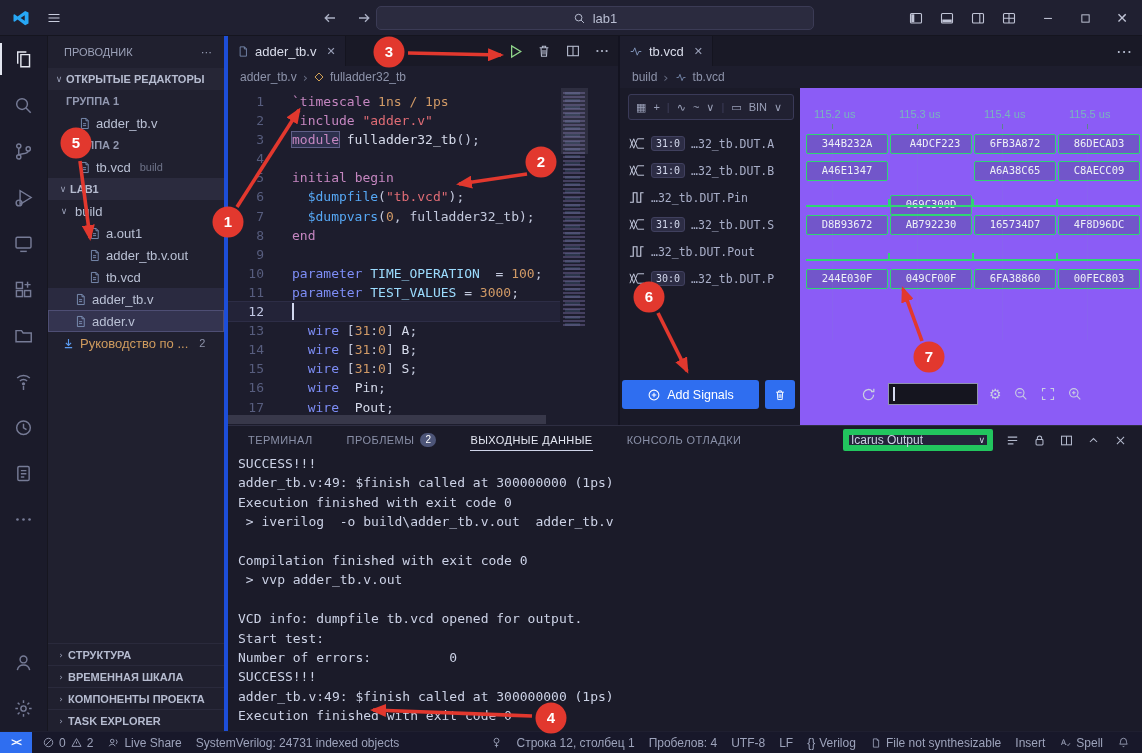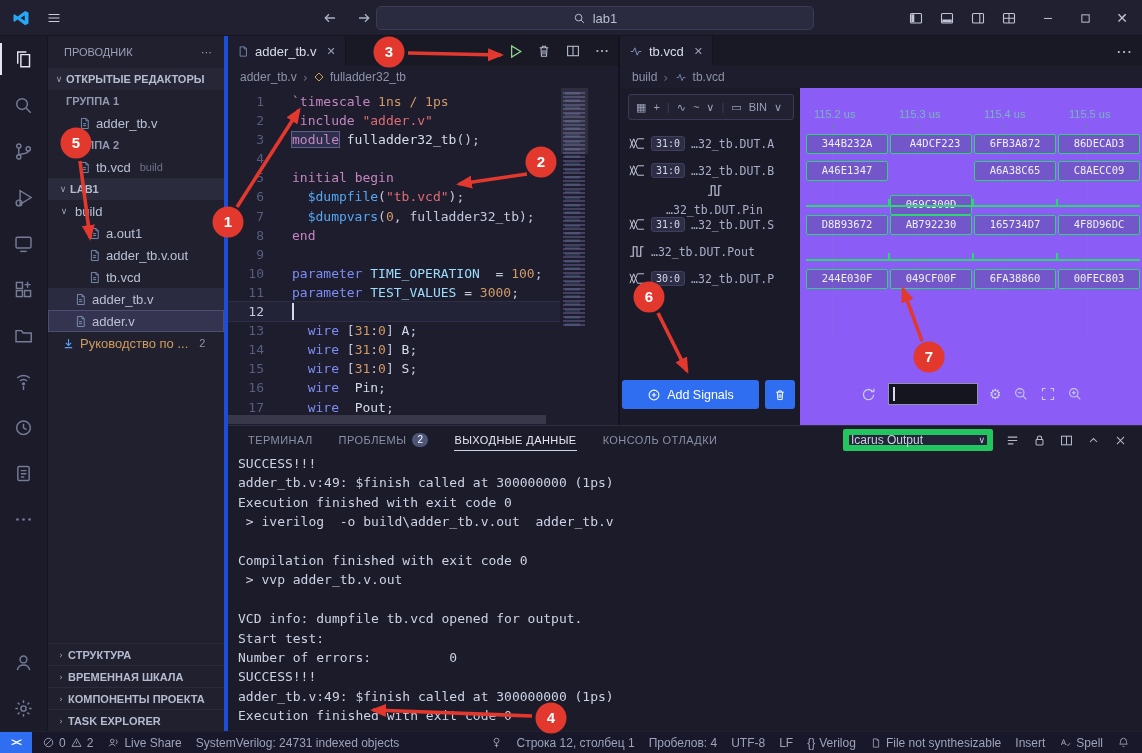--- a/index.html
+++ b/index.html
@@ -99,21 +99,21 @@
 .rt{position:absolute;top:36px;width:1px;height:5px;background:#5d838e}
 .gv{position:absolute;top:41px;height:211px;width:1px;background:rgba(125,160,190,.10)}
 .btn-add{position:absolute;left:2px;top:292px;width:137px;height:29px;background:#2f6ef0;border-radius:3px;color:#fff;font-size:12.5px;display:flex;align-items:center;justify-content:center;gap:6px;cursor:pointer;z-index:2}
 .btn-trash{position:absolute;left:145px;top:292px;width:30px;height:29px;background:#2f6ef0;border-radius:3px;color:#fff;display:flex;align-items:center;justify-content:center;cursor:pointer;z-index:2}
 .wv-ctrl{position:absolute;left:240px;top:295px;display:flex;align-items:center;gap:11px;color:#c9cee2;z-index:2}
 .wv-input{width:90px;height:22px;background:#15151f;border:1px solid #9094ac;display:flex;align-items:center;padding-left:4px}
 .caret2{width:1.5px;height:14px;background:#d6dbef}
 
 
 .term{position:absolute;left:228px;top:425px;width:914px;height:306px;background:#1b1b29;border-top:1px solid #2e2e42;z-index:1}
-.term-tabs{position:absolute;left:20px;top:0;height:28px;display:flex;gap:26px;align-items:center}
+.term-tabs{position:absolute;left:20px;top:0;height:28px;display:flex;gap:34px;align-items:center}
 .ttab{position:relative;height:100%;display:flex;align-items:center;gap:6px;font-size:11px;letter-spacing:.04em;color:#8a90a8;cursor:pointer}
 .ttab.active{color:#e6e9f4}
 .ttab.active::after{content:"";position:absolute;left:0;right:0;bottom:3px;height:1px;background:#cfd4e8}
 .pbadge{background:#4d5578;color:#fff;font-size:10px;border-radius:8px;padding:0 5px;line-height:14px}
 .term-right{position:absolute;right:14px;top:3px;display:flex;gap:12px;align-items:center;color:#b4bacd}
 .term-select{width:150px;height:22px;background:#24243a;border:6px solid #22c55e;border-radius:2px;font-size:12px;display:flex;align-items:center;justify-content:space-between;padding:0 2px;color:#ccd1e4;cursor:pointer}
 .term-out{position:absolute;left:10px;top:28px;right:10px;bottom:4px;font-family:"DejaVu Sans Mono",monospace;font-size:13px;line-height:19.4px;color:#ccd2e6;white-space:pre;overflow:hidden}
 
 
 .statusbar{position:absolute;left:0;bottom:0;width:1142px;height:22px;background:#18182a;border-top:1px solid #1f1f30;display:flex;align-items:center;font-size:12px;color:#9da3bb;z-index:5}
@@ -503,21 +503,21 @@
         </div>
         <div class="wn" style="top: 69px;">
           <span style="display: flex;">
             <svg width="16" height="13" viewBox="0 0 17 13" fill="none" stroke="#c9cee2" stroke-width="1">
               <path d="M1 1.5l4 10M5 1.5l-4 10M5 1.5l4 10M9 1.5l-4 10M9 1.5h7M9 11.5h7"></path>
             </svg>
           </span>
           <span class="wb">31:0</span>
           <span class="wname">…32_tb.DUT.B</span>
         </div>
-        <div class="wn" style="top: 96px; flex-direction: column;">
+        <div class="wn" style="top: 96px;">
           <span style="display: flex;">
             <svg width="16" height="13" viewBox="0 0 17 13" fill="none" stroke="#c9cee2" stroke-width="1.2">
               <path d="M1 11.5h3.5V1.5h4v10h4V1.5h3"></path>
             </svg>
           </span>
           <span class="wname">…32_tb.DUT.Pin</span>
         </div>
         <div class="wn" style="top: 123px;">
           <span style="display: flex;">
             <svg width="16" height="13" viewBox="0 0 17 13" fill="none" stroke="#c9cee2" stroke-width="1">

